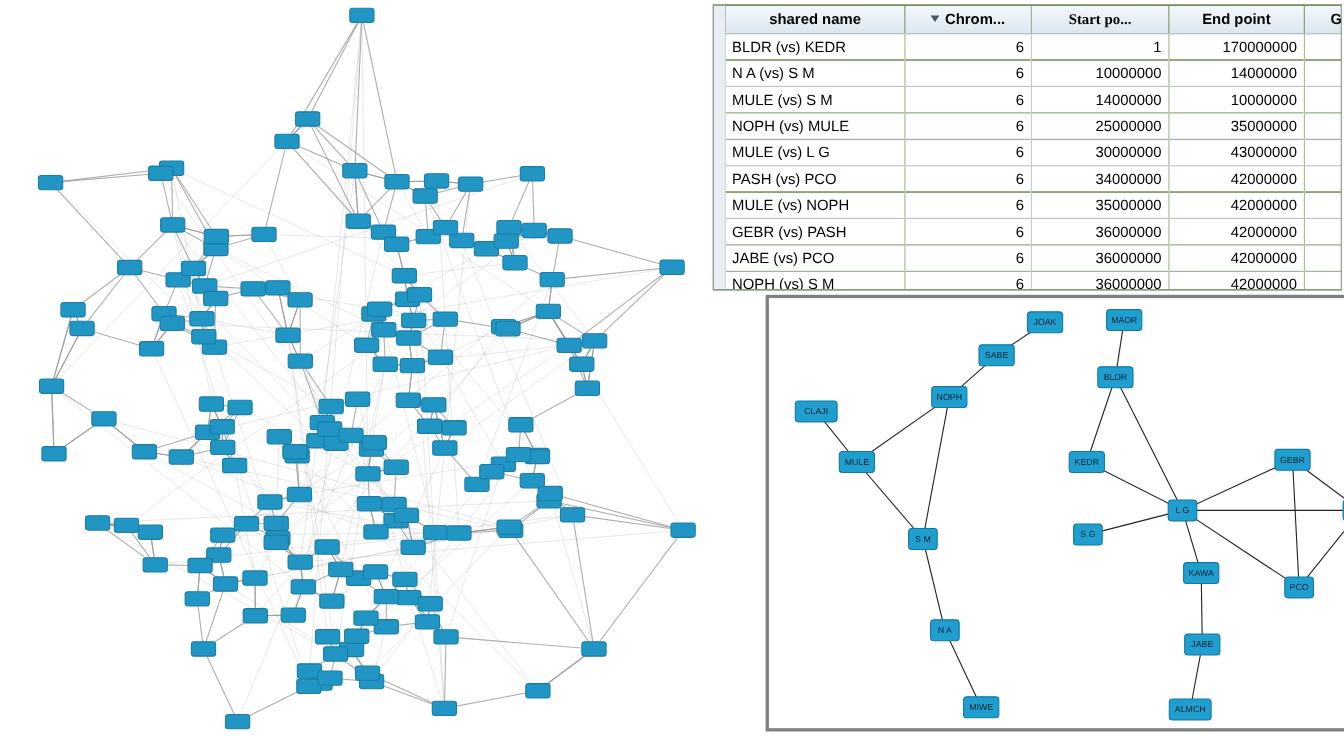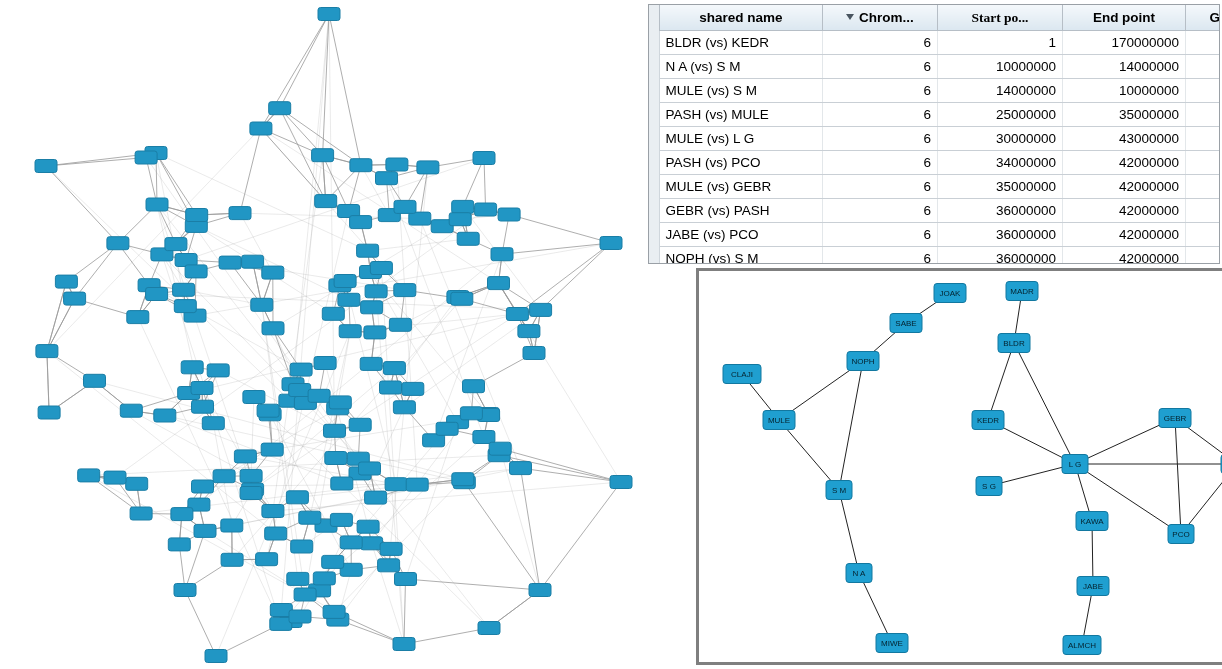--- a/index.html
+++ b/index.html
@@ -967,42 +967,42 @@
               <td class="col-num">6.6</td>
             </tr>
             <tr>
               <td class="col-name">MULE (vs) S M</td>
               <td class="col-num">6</td>
               <td class="col-num">14000000</td>
               <td class="col-num">10000000</td>
               <td class="col-num">7.5</td>
             </tr>
             <tr>
-              <td class="col-name">PASH (vs) MULE</td>
+              <td class="col-name">NOPH (vs) MULE</td>
               <td class="col-num">6</td>
               <td class="col-num">25000000</td>
               <td class="col-num">35000000</td>
               <td class="col-num">5.9</td>
             </tr>
             <tr>
               <td class="col-name">MULE (vs) L G</td>
               <td class="col-num">6</td>
               <td class="col-num">30000000</td>
               <td class="col-num">43000000</td>
               <td class="col-num">16.9</td>
             </tr>
             <tr>
               <td class="col-name">PASH (vs) PCO</td>
               <td class="col-num">6</td>
               <td class="col-num">34000000</td>
               <td class="col-num">42000000</td>
               <td class="col-num">11.4</td>
             </tr>
             <tr>
-              <td class="col-name">MULE (vs) GEBR</td>
+              <td class="col-name">MULE (vs) NOPH</td>
               <td class="col-num">6</td>
               <td class="col-num">35000000</td>
               <td class="col-num">42000000</td>
               <td class="col-num">10.5</td>
             </tr>
             <tr>
               <td class="col-name">GEBR (vs) PASH</td>
               <td class="col-num">6</td>
               <td class="col-num">36000000</td>
               <td class="col-num">42000000</td>

